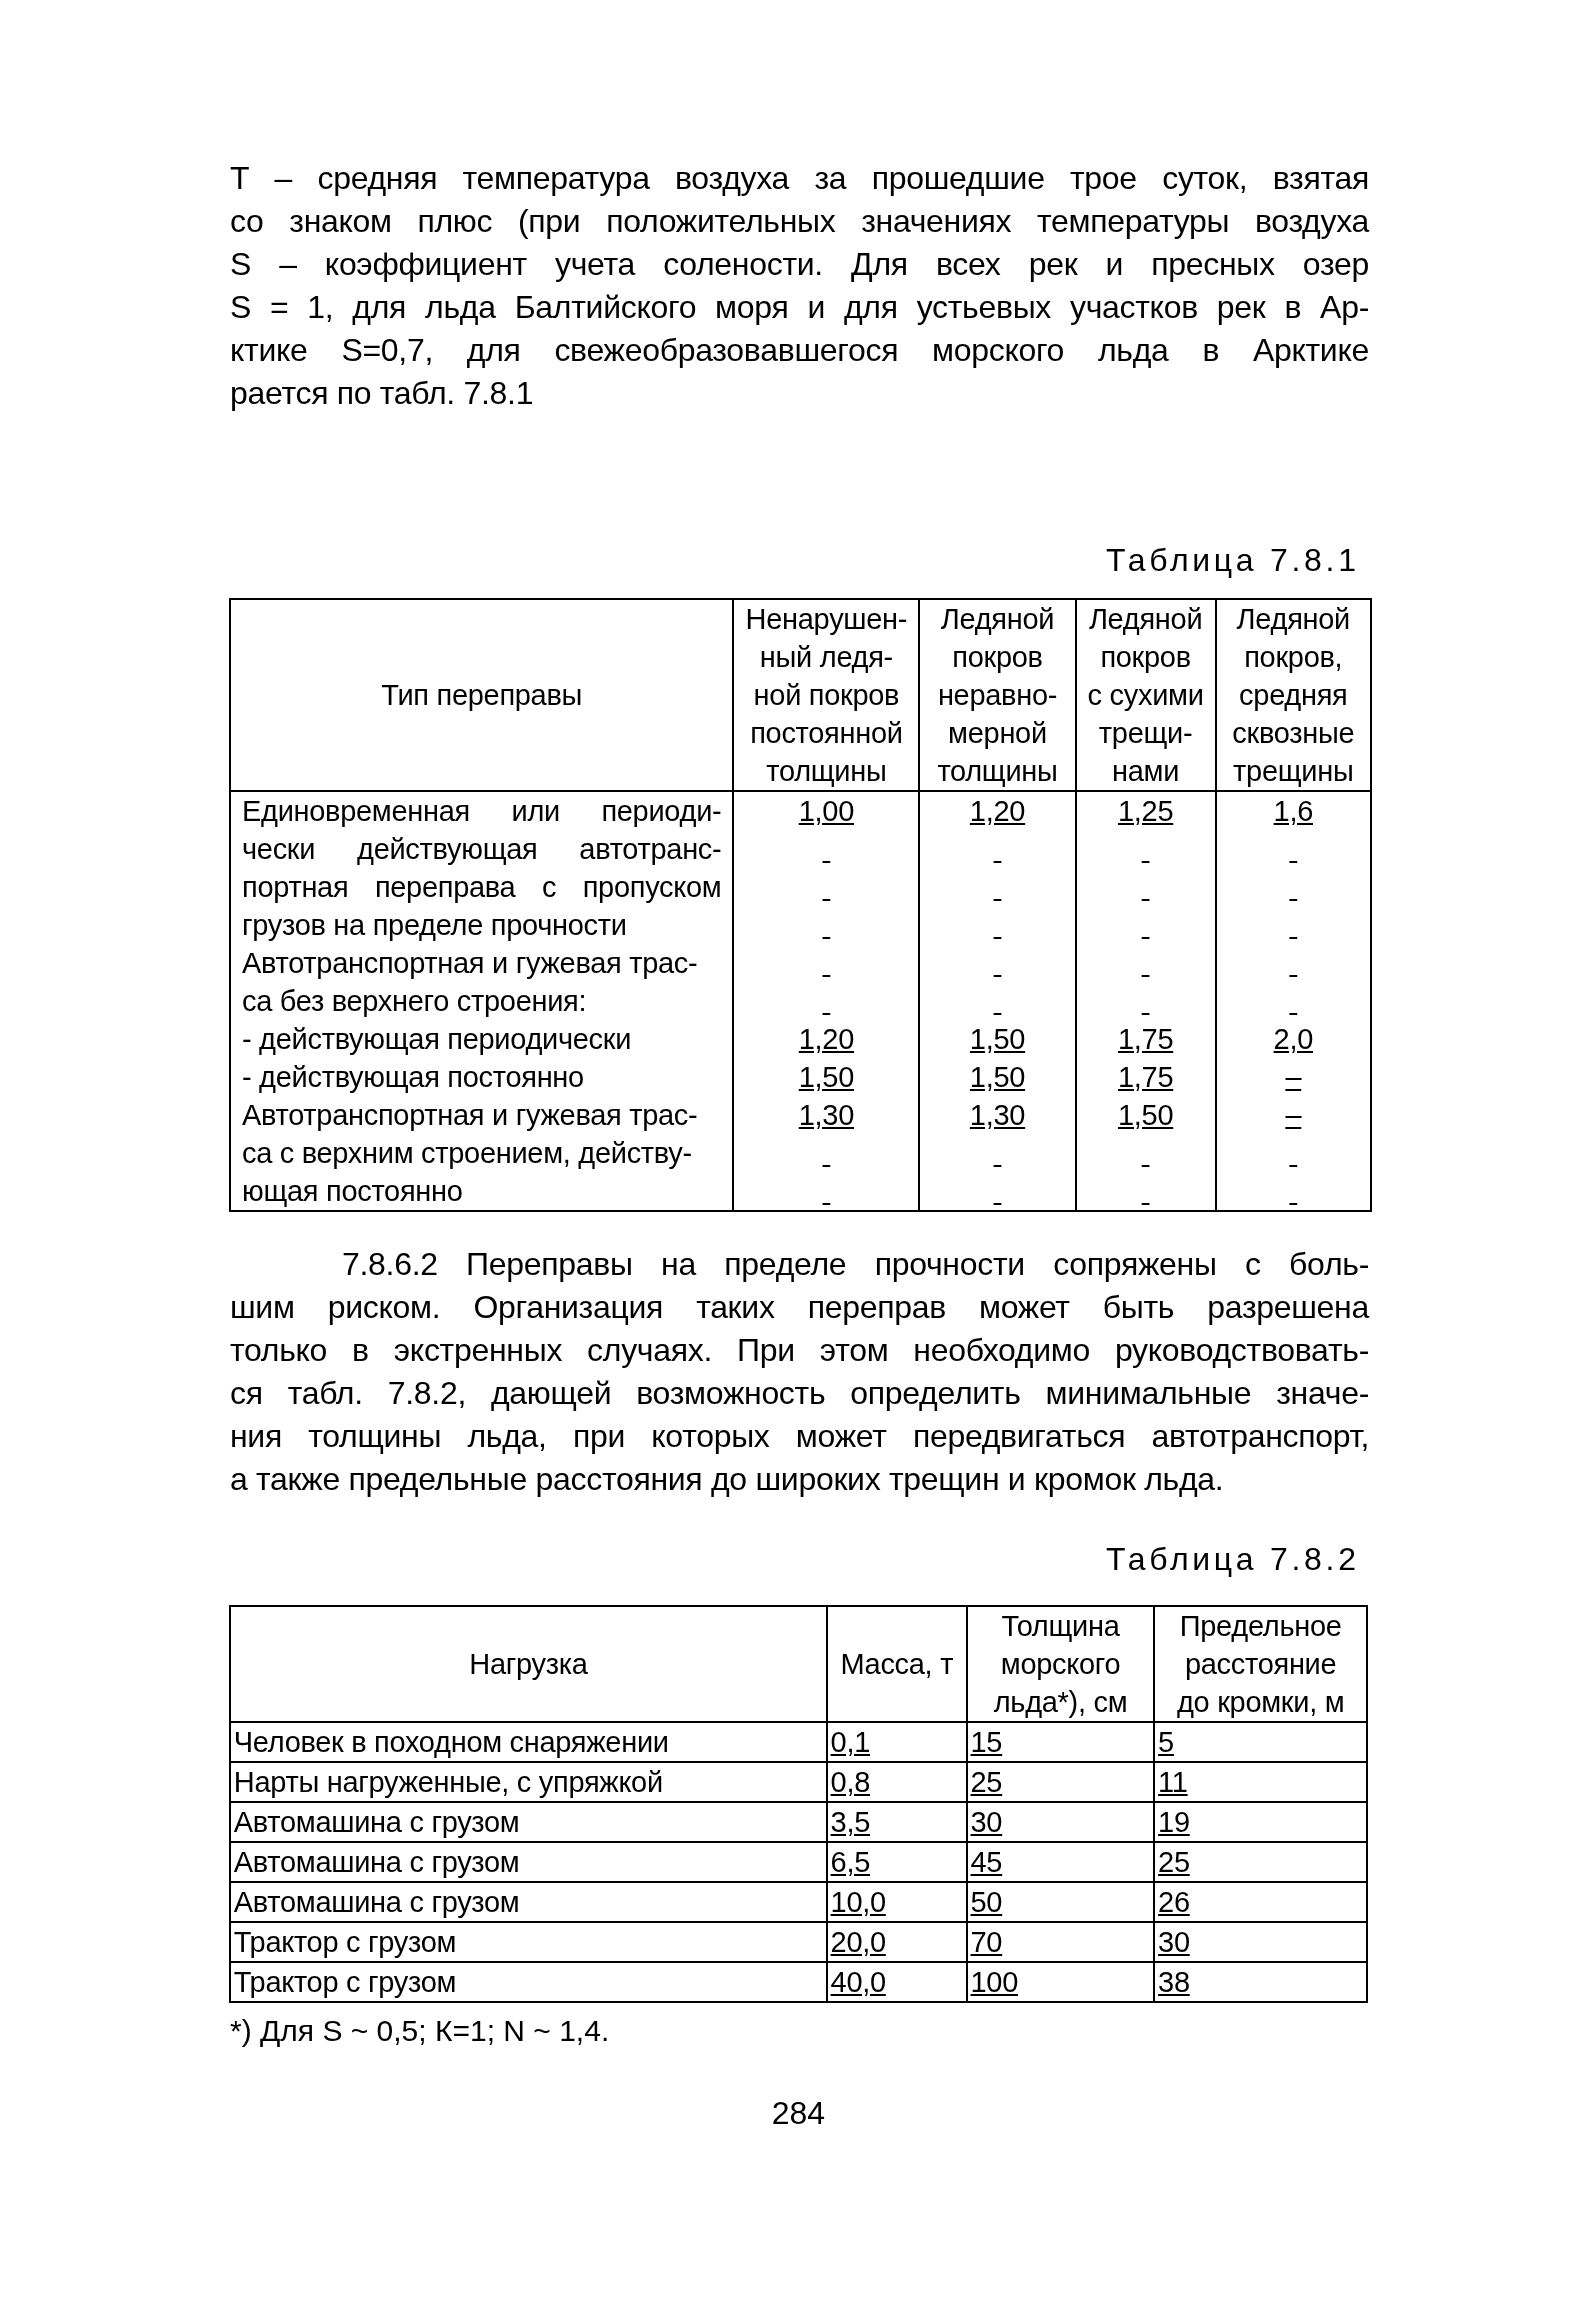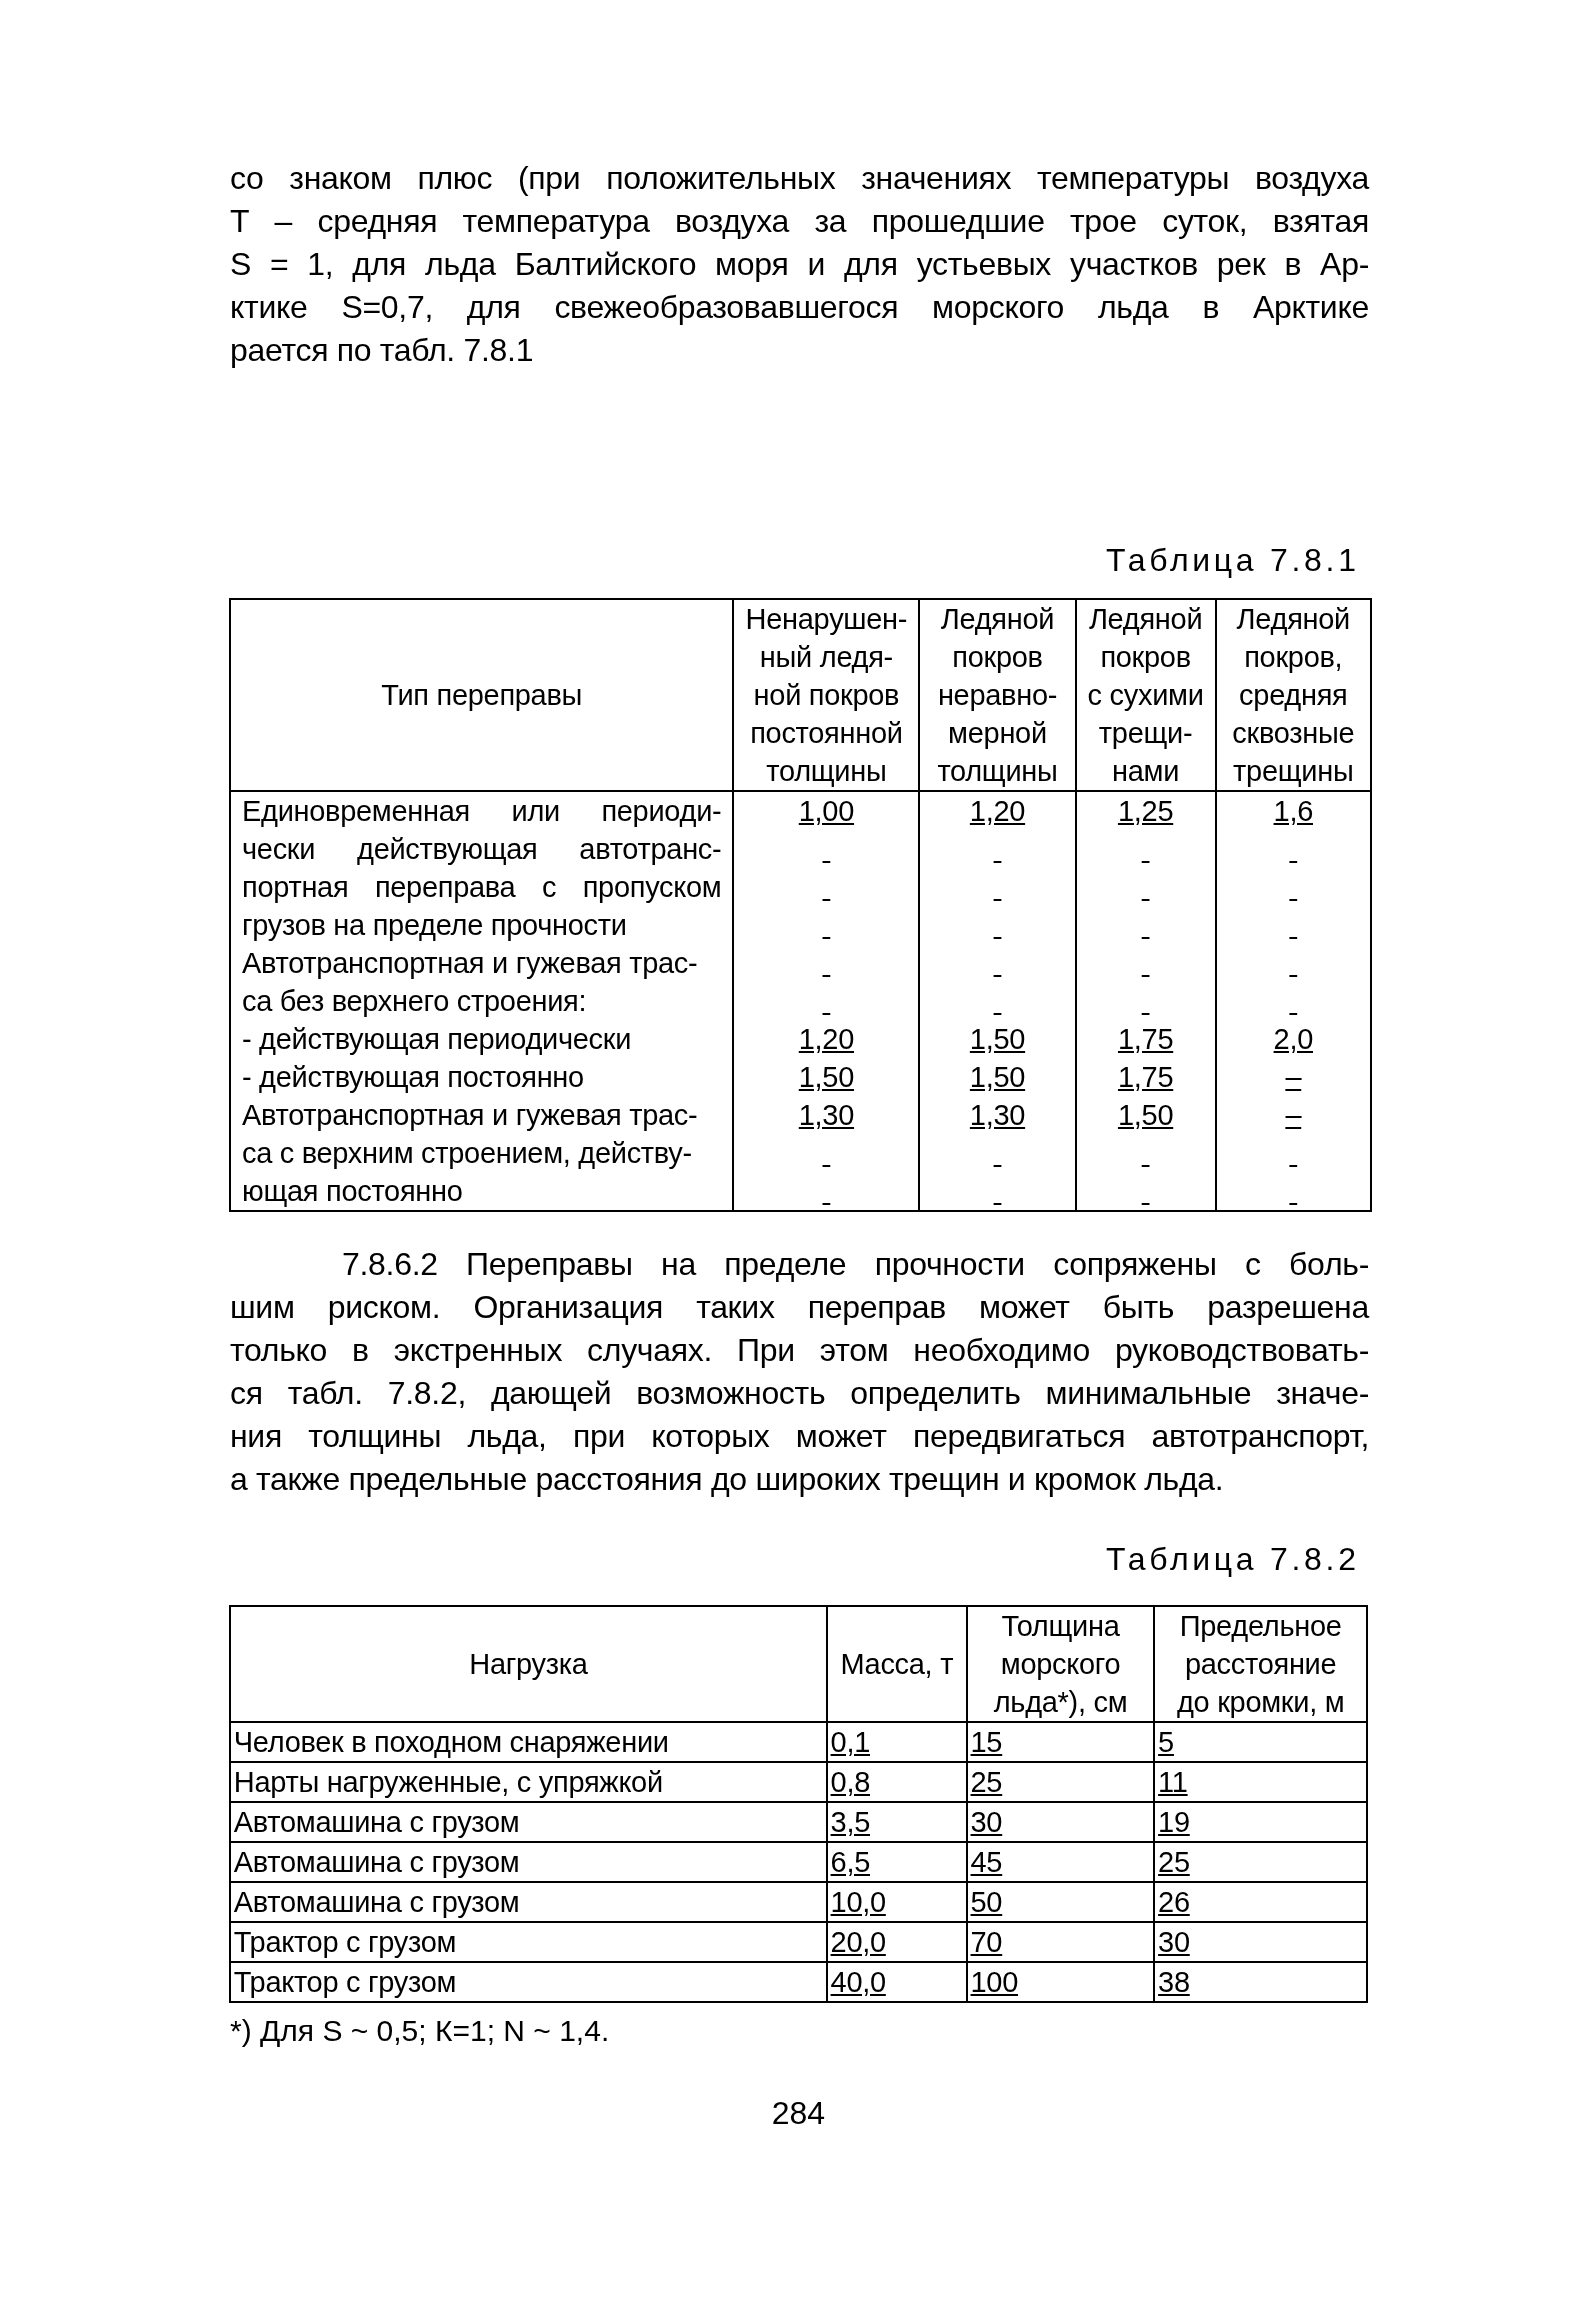--- a/index.html
+++ b/index.html
@@ -30,22 +30,23 @@
   .footnote { position: absolute; left: 230px; top: 2012px; font-size: 30px; line-height: 37px; }
   .pagenum { position: absolute; left: 0; width: 1594px; top: 2095px; text-align: center; font-size: 32px;
              line-height: 37px; padding-left: 2.8px; box-sizing: border-box; }
 </style>
 </head>
 <body>
 
 <div class="page">
 
   <div class="para" style="top:157px;">
+    <span class="line">Т – средняя температура воздуха за прошедшие трое суток, взятая</span>
     <span class="line">со знаком плюс (при положительных значениях температуры воздуха</span>
-    <span class="line">Т – средняя температура воздуха за прошедшие трое суток, взятая</span>
+    <span class="line">S – коэффициент учета солености. Для всех рек и пресных озер</span>
     <span class="line">S = 1, для льда Балтийского моря и для устьевых участков рек в Ар-</span>
     <span class="line">ктике S=0,7, для свежеобразовавшегося морского льда в Арктике</span>
     <span class="line last">рается по табл. 7.8.1</span>
   </div>
 
   <div class="caption" style="left:1106px; top:542px;">Таблица 7.8.1</div>
 
   <table class="t" style="left:229px; top:598px; width:1143px;">
     <colgroup>
       <col style="width:505px">

